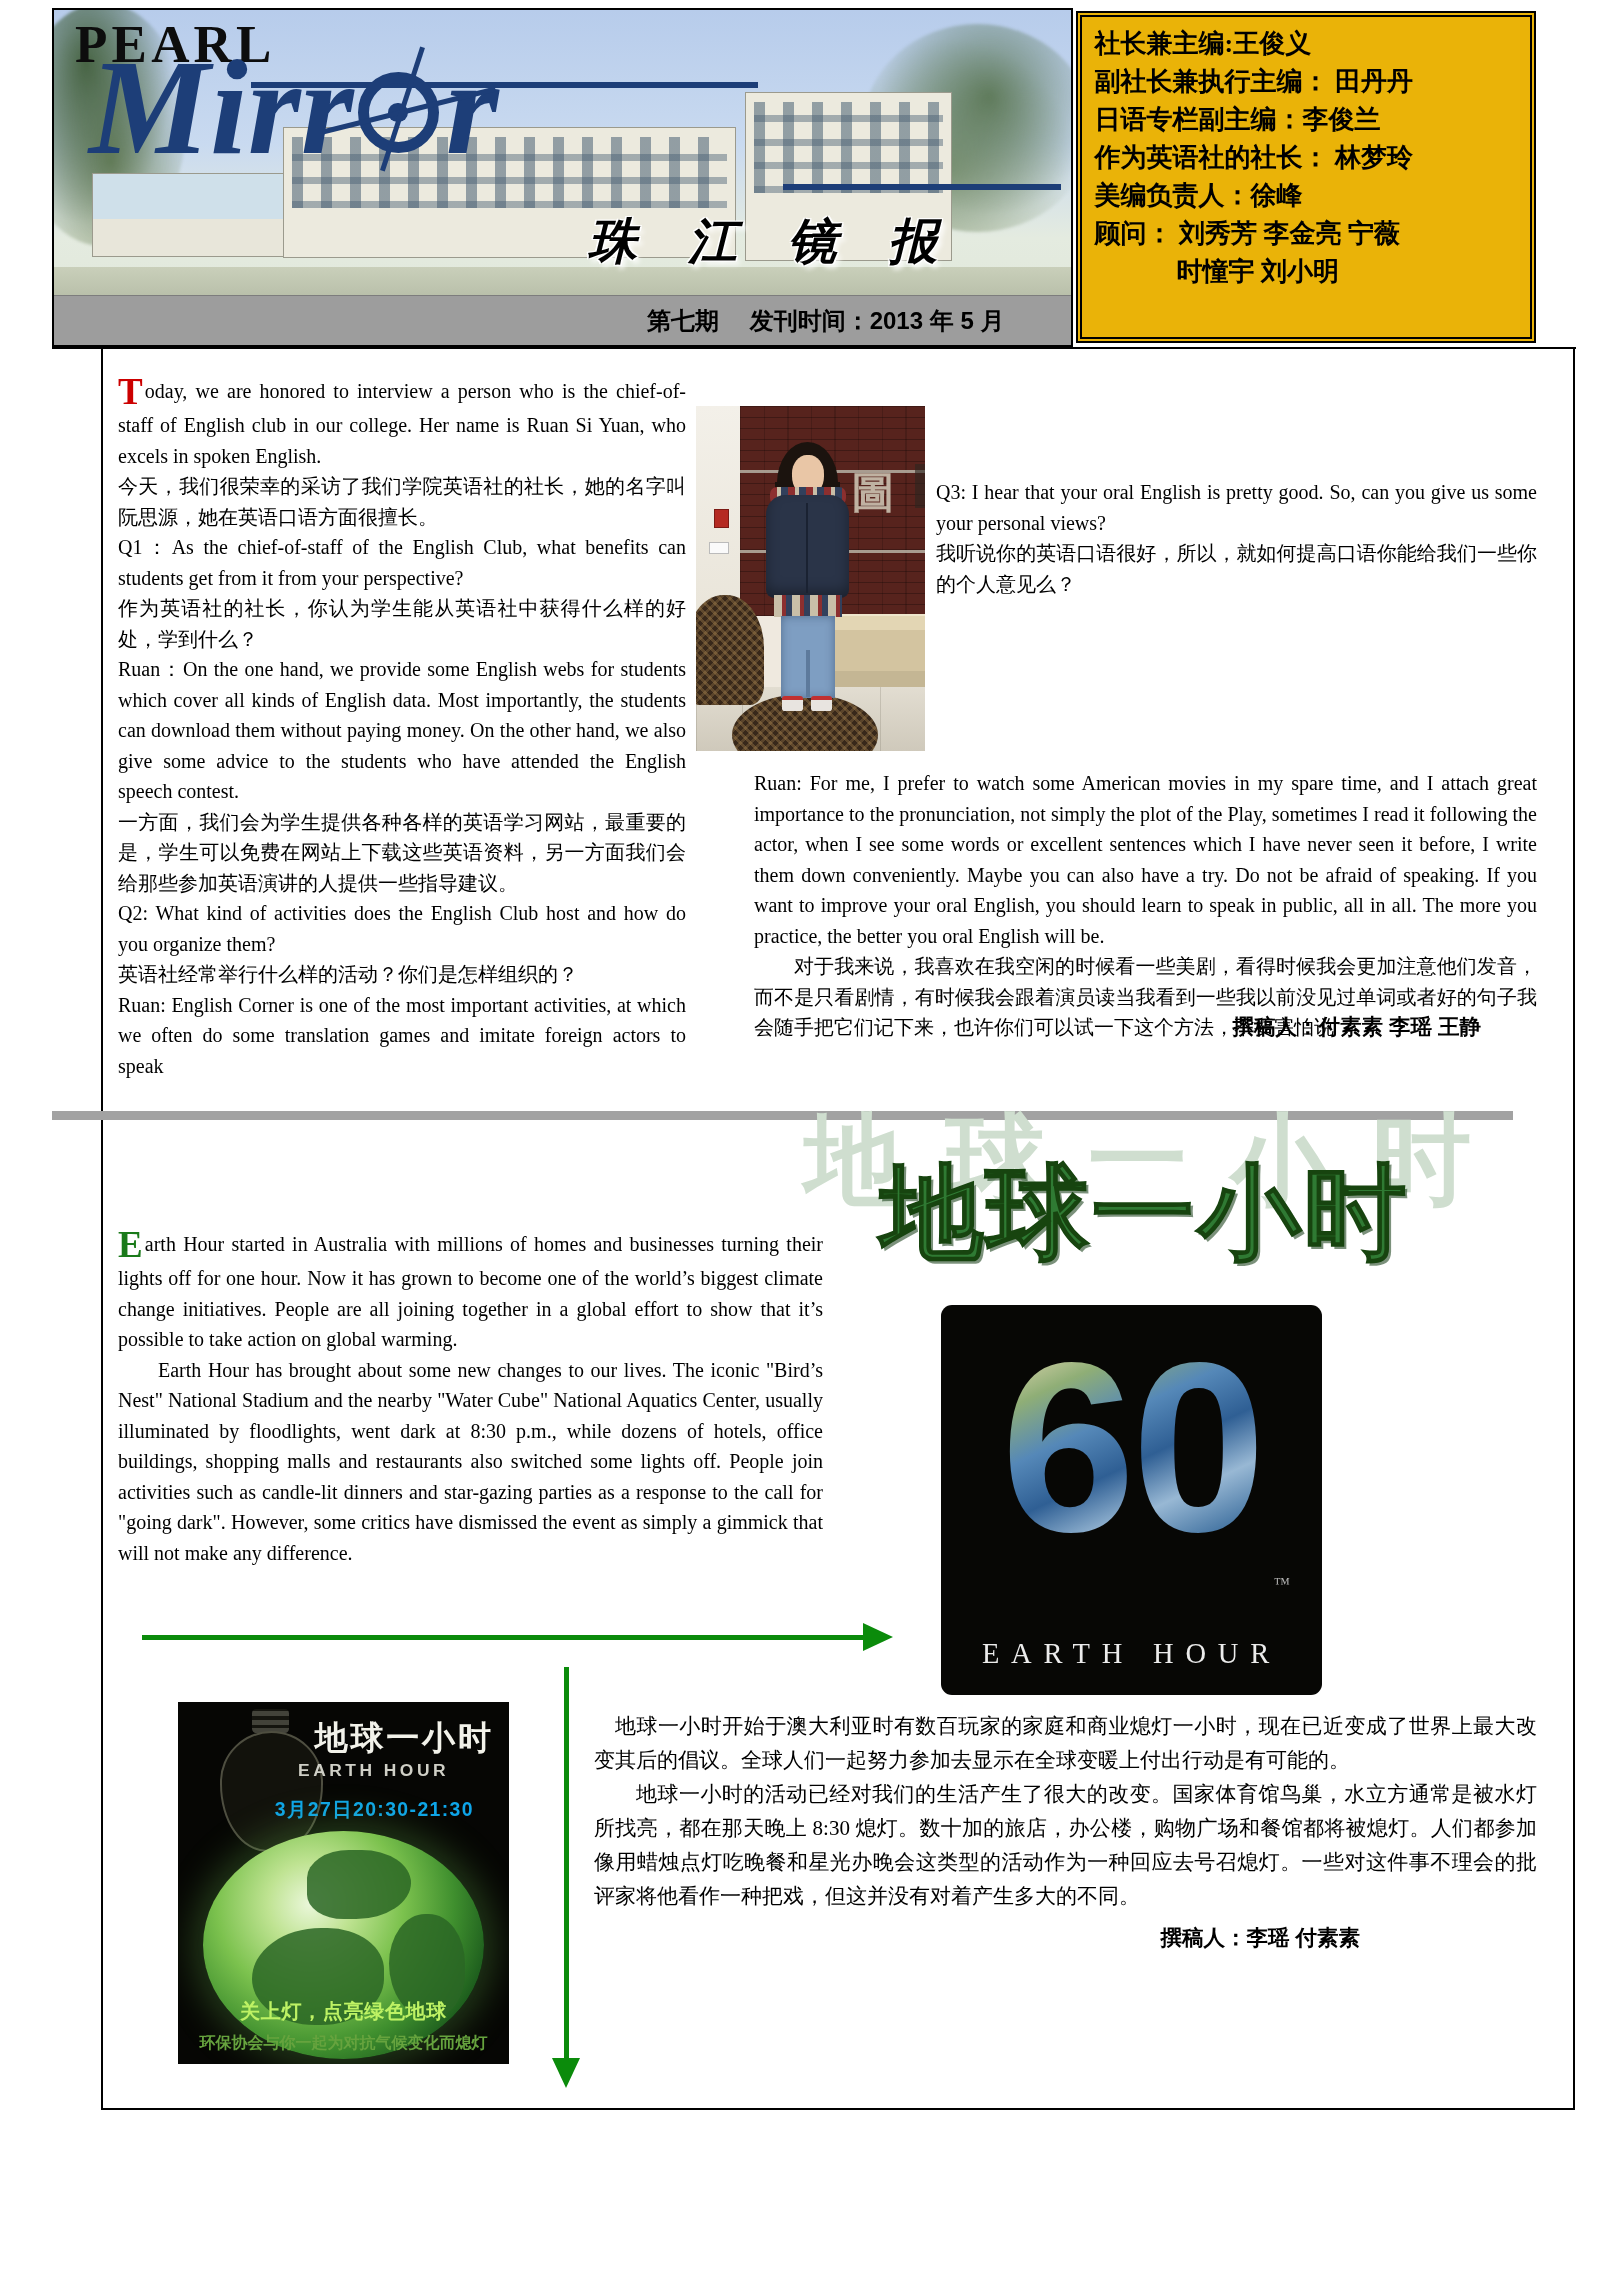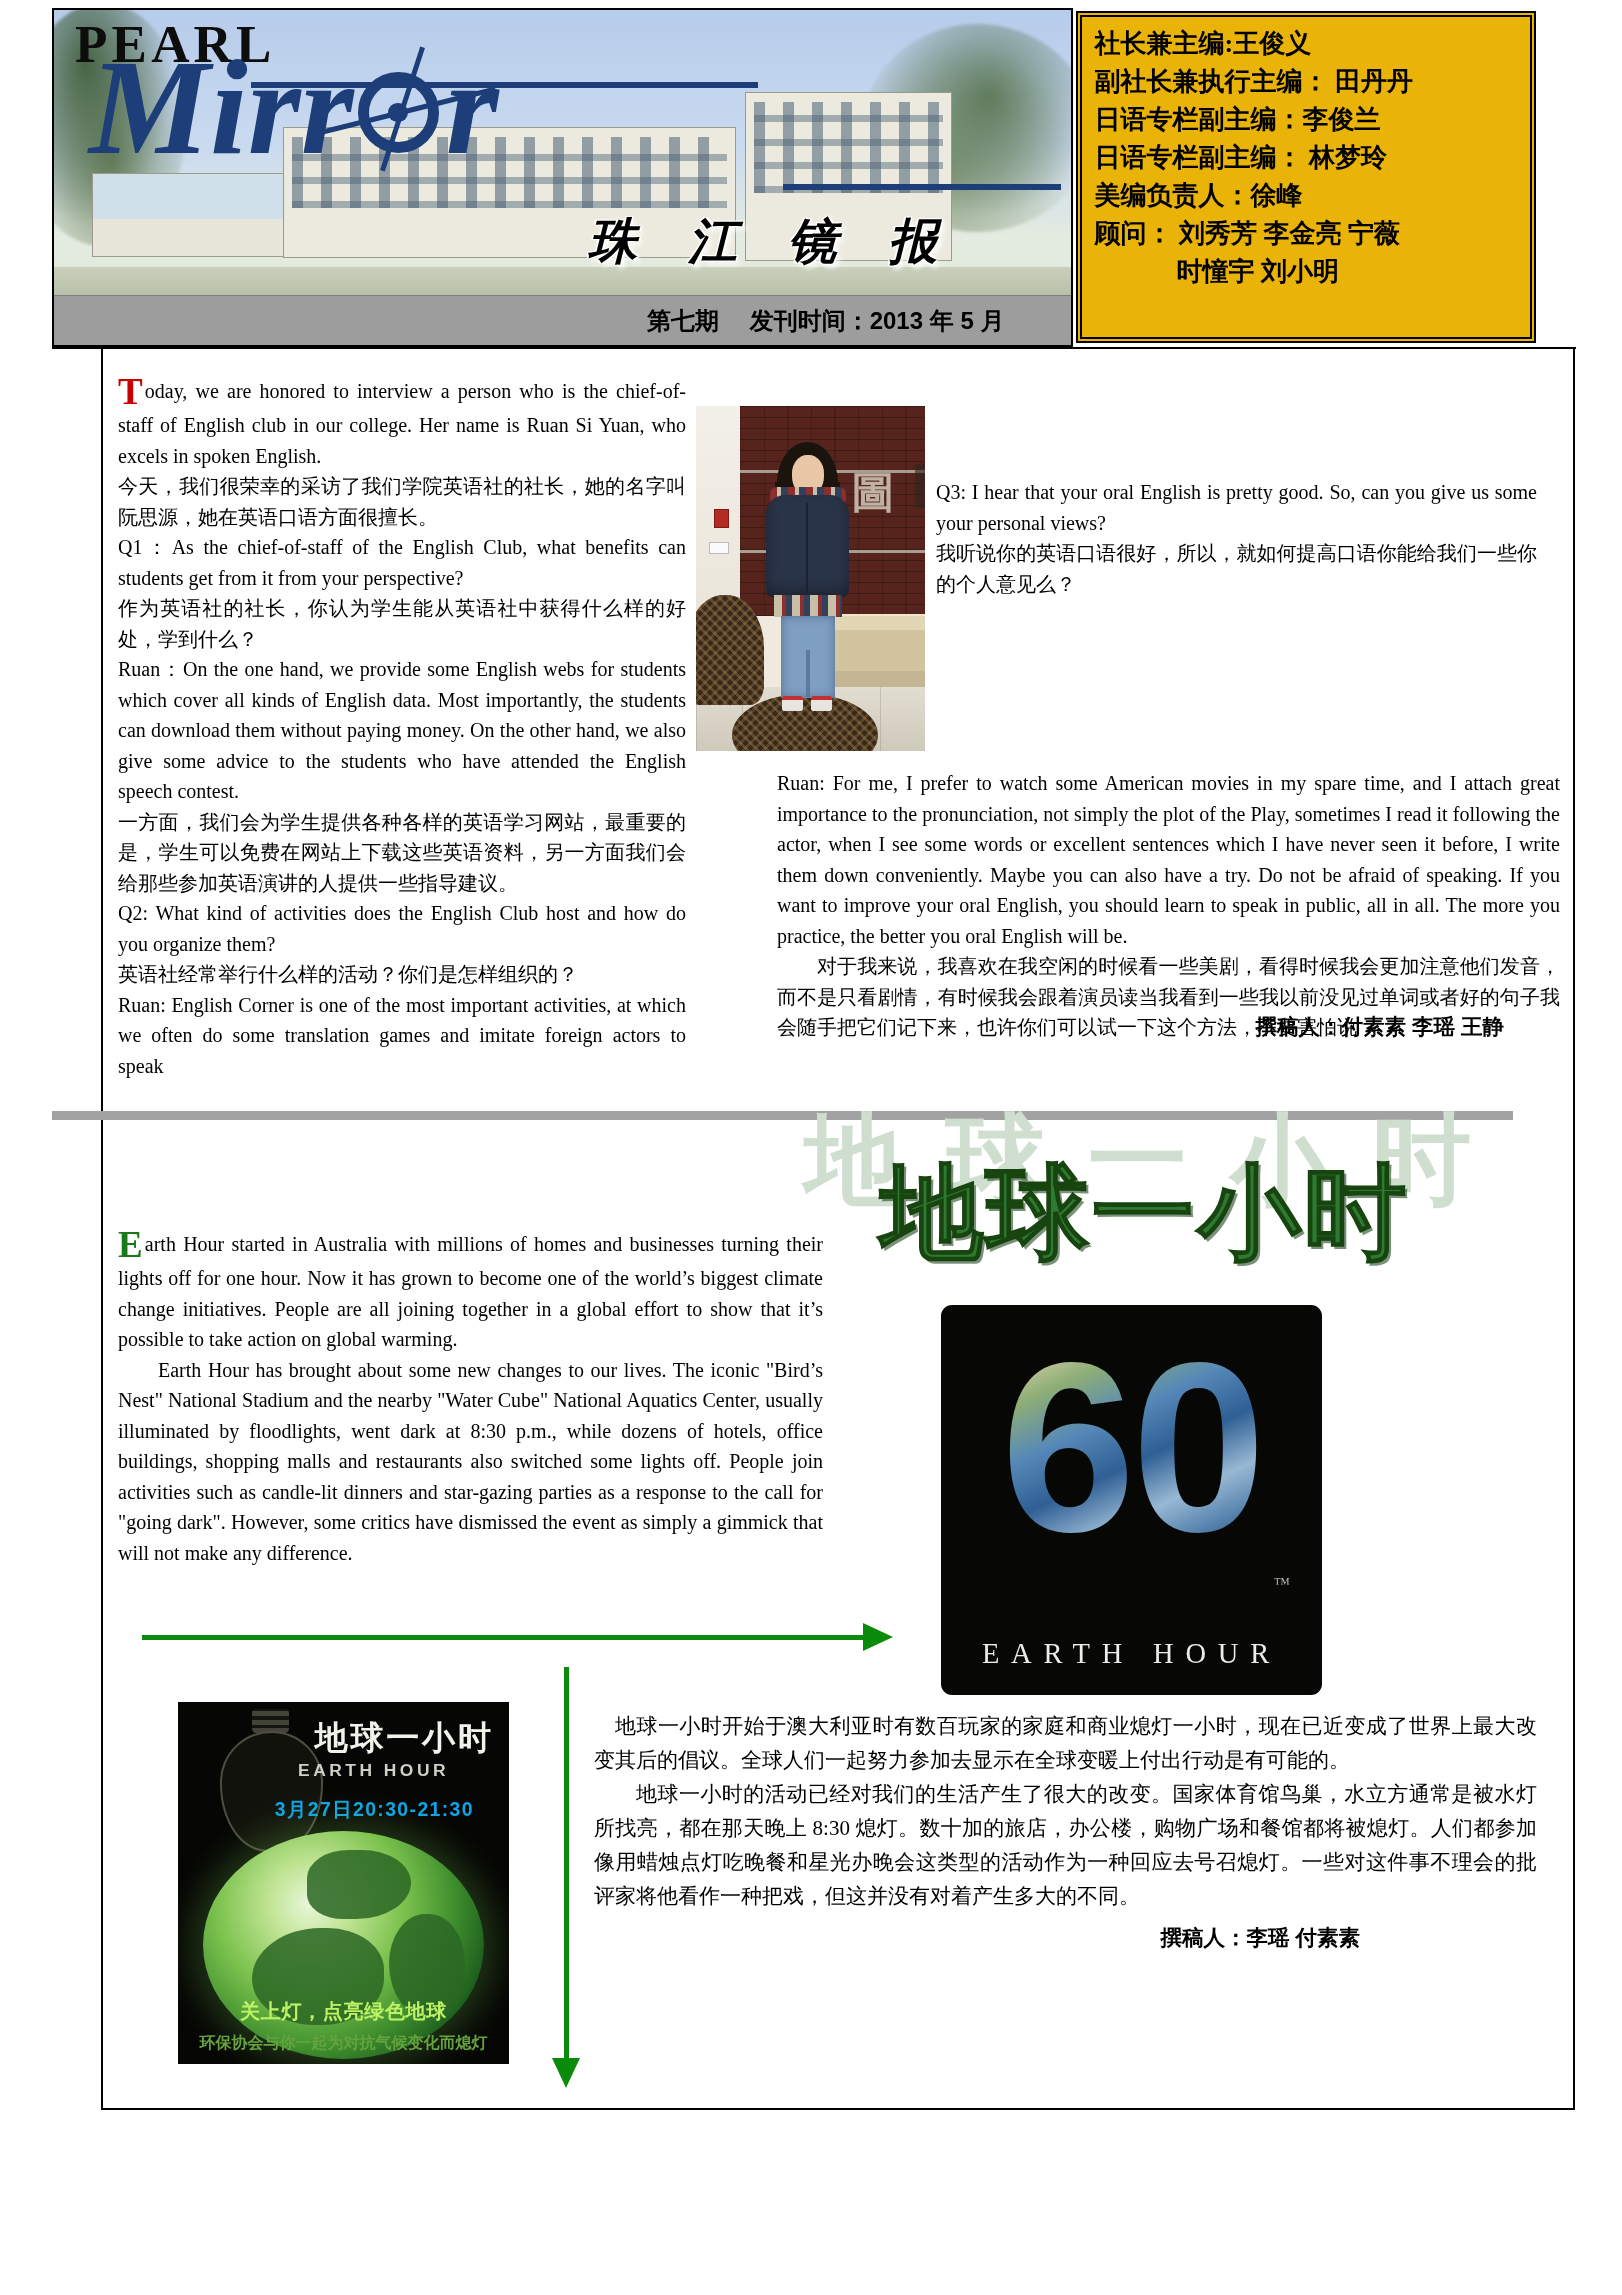--- a/index.html
+++ b/index.html
@@ -55,21 +55,21 @@
     border-right:2.1px solid #000;border-bottom:2.1px solid #000;box-sizing:border-box;}
 
   
   .art{font-size:20px;line-height:30.5px;text-align:justify;}
   .cnp{font-size:20px;line-height:30.5px;text-align:justify;}
   .dc{font-weight:bold;font-size:37px;line-height:1;vertical-align:-5.6px;margin-right:2.1px;}
   .dc-red{color:#cc0000;}
   .dc-green{color:#1a7a1a;}
   #a1-left{left:118px;top:373px;width:568px;}
   #a1-right{left:936px;top:430px;width:601px;}
-  #a1-wide{left:777px;top:768px;width:783px;}
+  #a1-wide{left:754px;top:768px;width:783px;}
   .byline{font-family:"Liberation Sans","DejaVu Sans",sans-serif;font-weight:bold;font-size:21.5px;}
   #byline1{width:783px;text-align:right;padding-right:56px;margin-top:-30.5px;box-sizing:border-box;}
   #gap-r2{margin-top:47px;}
 
   
   #photo{left:696px;top:406px;width:229px;height:345px;overflow:hidden;background:#efe9df;}
   #ph-wall-left{position:absolute;left:0;top:0;width:44px;height:292px;background:linear-gradient(#f3f0e9,#e6e1d4);}
   #ph-alarm{position:absolute;left:18px;top:103px;width:12.5px;height:16.7px;background:#b52a22;border:0.7px solid #7c1a14;}
   #ph-switch{position:absolute;left:12.5px;top:136px;width:18px;height:9.7px;background:#fafafa;border:0.7px solid #bbb;}
   #ph-brick{position:absolute;left:44px;top:0;right:0;height:210px;background-color:#57231d;
@@ -190,21 +190,21 @@
   <div id="issue-bar" class="abs">
     <div id="issue-text">第七期　 发刊时间：2013 年 5 月</div>
   </div>
 </div>
 
 <div id="staff-box" class="abs">
   <div id="staff-inner">
     <div class="staff-line">社长兼主编:王俊义</div>
     <div class="staff-line">副社长兼执行主编： 田丹丹</div>
     <div class="staff-line">日语专栏副主编：李俊兰</div>
-    <div class="staff-line">日语专栏副主编： 林梦玲</div>
+    <div class="staff-line">作为英语社的社长： 林梦玲</div>
     <div class="staff-line">美编负责人：徐峰</div>
     <div class="staff-line">顾问： 刘秀芳 李金亮 宁薇</div>
     <div class="staff-line indent">时憧宇 刘小明</div>
   </div>
 </div>
 
 <div id="header-rule" class="abs"></div>
 <div id="content-frame" class="abs"></div>
 
 <div id="a1-left" class="abs">

